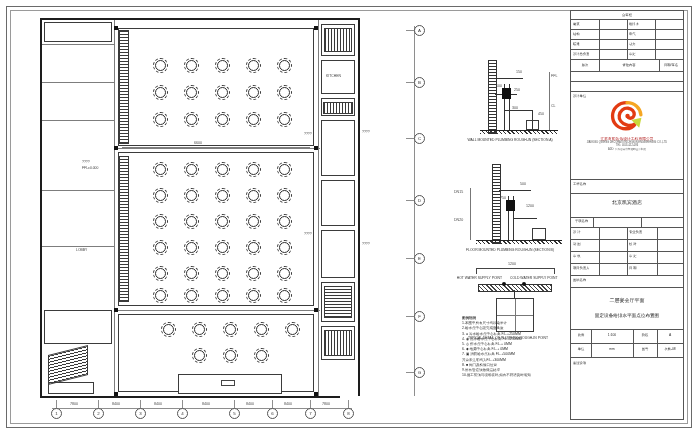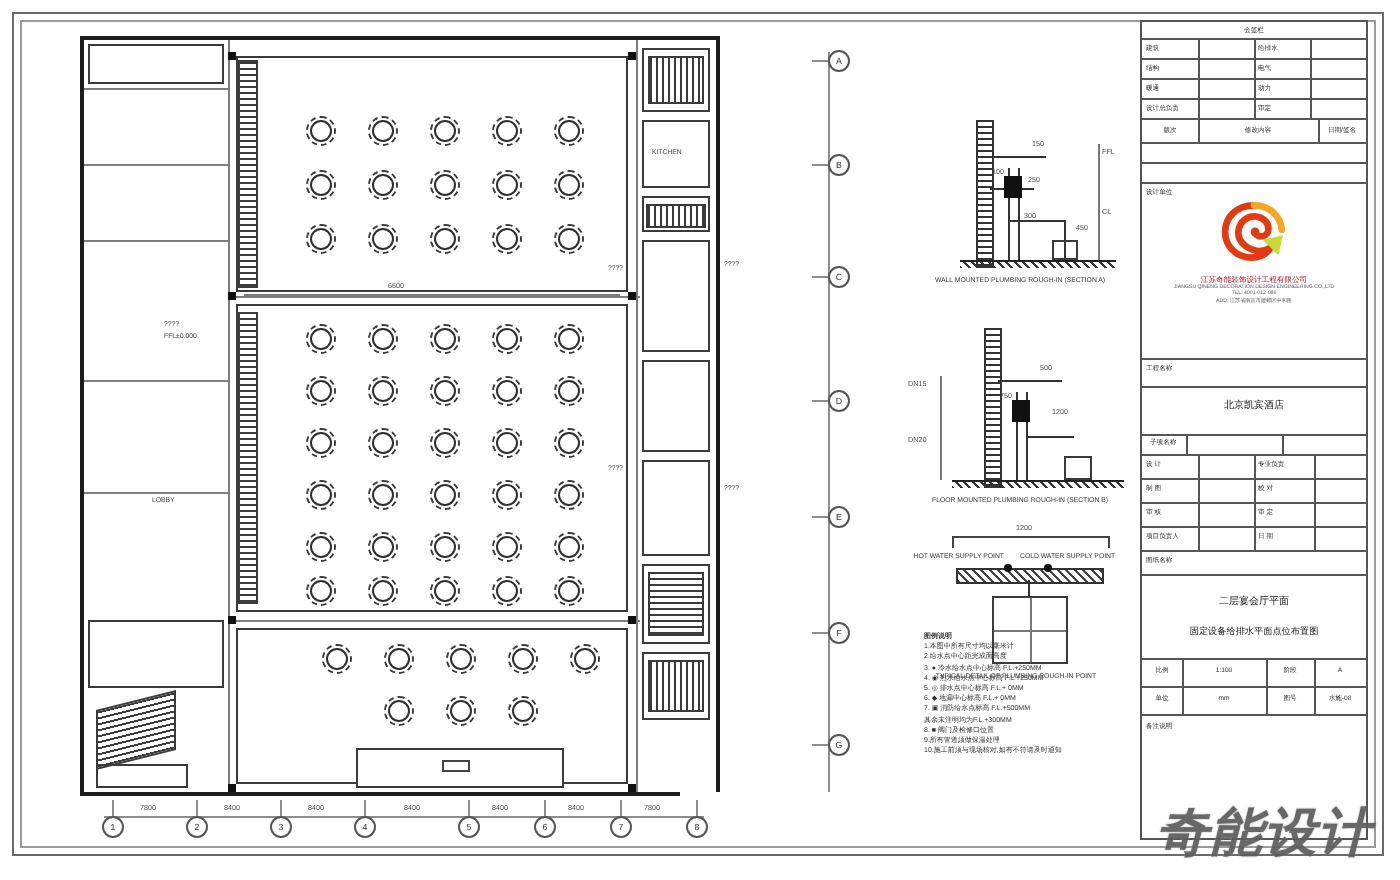--- a/index.html
+++ b/index.html
@@ -618,16 +618,15 @@
 
     <div class="tcell c" style="left:0;top:336px;width:20px;">单位</div>
     <div class="tcell c" style="left:20px;top:336px;width:42px;">mm</div>
     <div class="tcell c" style="left:62px;top:336px;width:24px;">图号</div>
     <div class="tcell c" style="left:86px;top:336px;width:26px;">水施-08</div>
 
     <div class="tcell" style="left:2px;top:350px;">备注说明</div>
   </div>
 
   <div id="wm">
-    <span class="wmtxt">奇能设计</span>
   </div>
 
 </div>
 
 </body></html>

